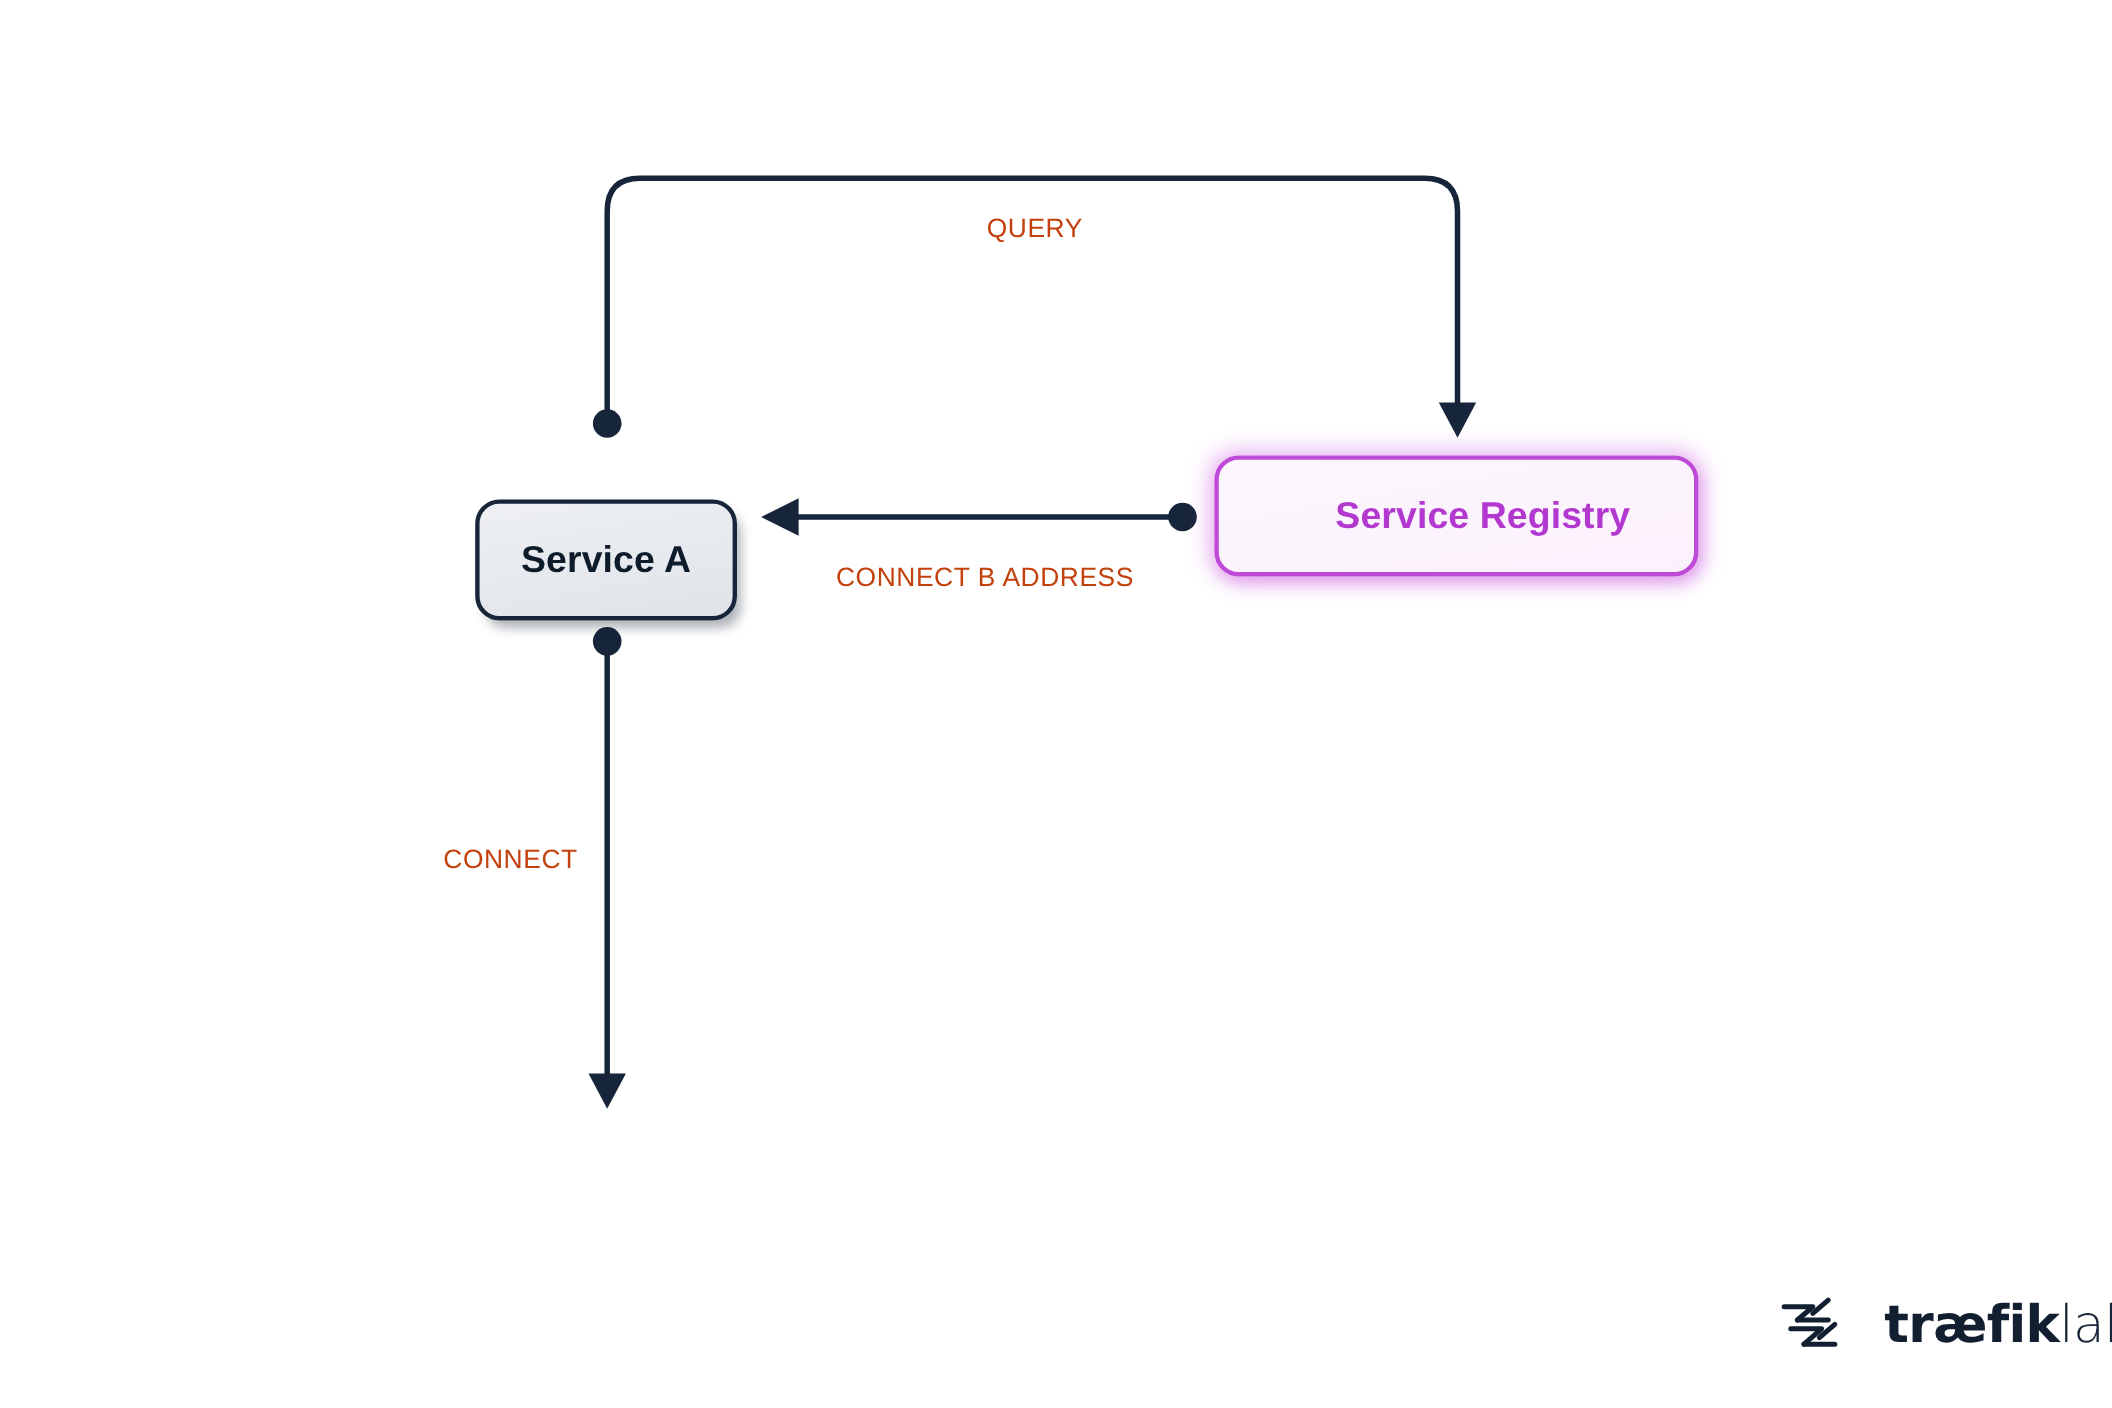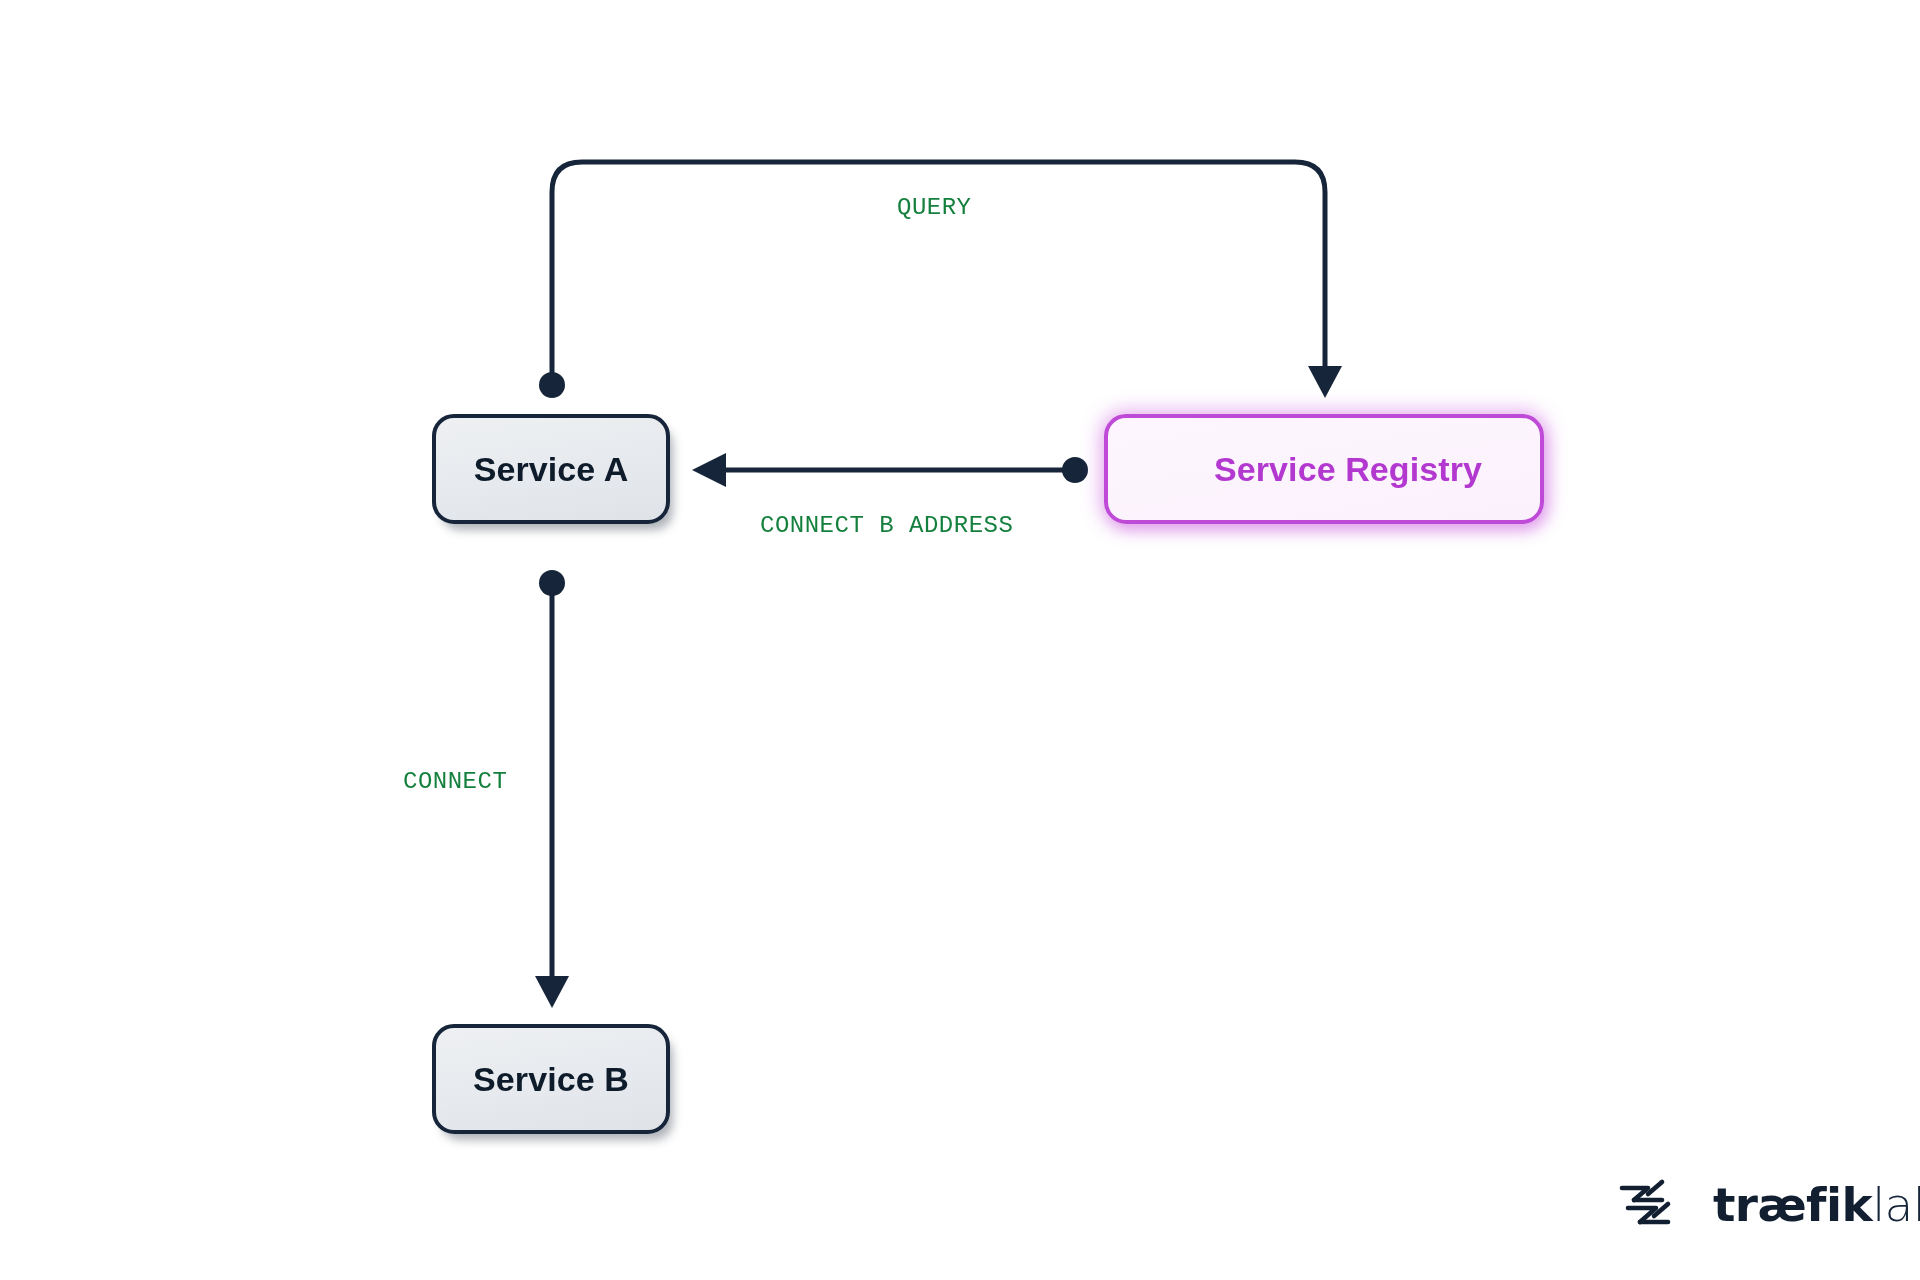--- a/index.html
+++ b/index.html
@@ -42,20 +42,21 @@
     font-weight: bold;
     letter-spacing: 0.1px;
     white-space: nowrap;
   }
 
   .node-service {
     border: 4px solid #16253a;
     background: linear-gradient(170deg, #eef0f3 0%, #e6e9ed 55%, #dfe3e8 100%);
     color: #0d1b2a;
     box-shadow: 6px 9px 10px -3px rgba(20,32,50,0.34);
+    margin-top: 40px;
   }
 
   .node-registry {
     border: 4px solid #c04ad8;
     background: linear-gradient(170deg, #fdf6fe 0%, #fcf4fd 50%, #fbf1fd 100%);
     color: #b238d0;
     box-shadow: 0 0 18px 5px rgba(198,74,220,0.38),
                 4px 8px 14px -2px rgba(198,74,220,0.30);
     padding-left: 48px;
   }
@@ -74,23 +75,23 @@
 
   #node-service-registry {
     left: 1104px; top: 414px;
     width: 440px; height: 110px;
     font-size: 34px;
   }
 
   
   .edge-label {
     position: absolute;
-    font-family: Liberation Mono, monospace;
+    font-family: Liberation Sans, sans-serif;
     font-size: 24px;
-    color: #15803d;
+    color: #c2410c;
     letter-spacing: 0.5px;
     white-space: nowrap;
     text-align: right;
   }
 
   #label-query         { left: 897px;  top: 194px; }
   #label-service-b-addr{ left: 760px;  top: 512px; }
   #label-connect       { left: 403px;  top: 768px; }
 
   
@@ -144,23 +145,20 @@
   </svg>
 
   <div class="node node-service" id="node-service-a">
     <span>Service A</span>
   </div>
 
   <div class="node node-registry" id="node-service-registry">
     <span>Service Registry</span>
   </div>
 
-  <div class="node node-service" id="node-service-b">
-    <span>Service B</span>
-  </div>
 
   <div class="edge-label" id="label-query">QUERY</div>
 
   <div class="edge-label" id="label-service-b-addr">CONNECT B ADDRESS</div>
 
   <div class="edge-label" id="label-connect">CONNECT</div>
 
   <div id="logo">
     <svg id="logo-mark" width="56" height="52" viewBox="0 0 56 52" xmlns="http://www.w3.org/2000/svg">
       <g fill="none" stroke="#111f31" stroke-width="4.6" stroke-linecap="round" stroke-linejoin="round">

